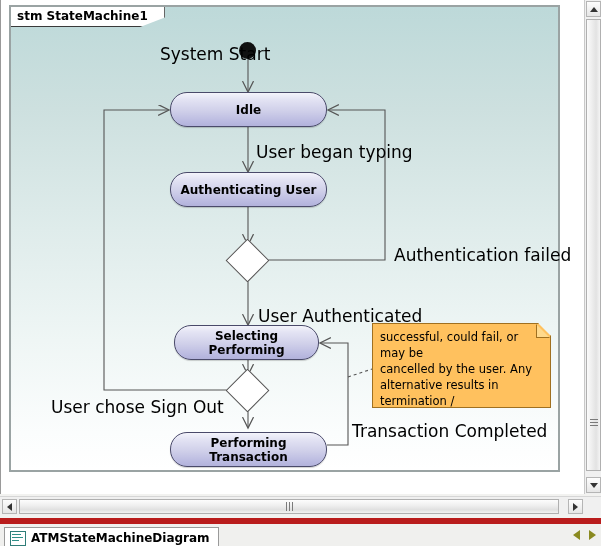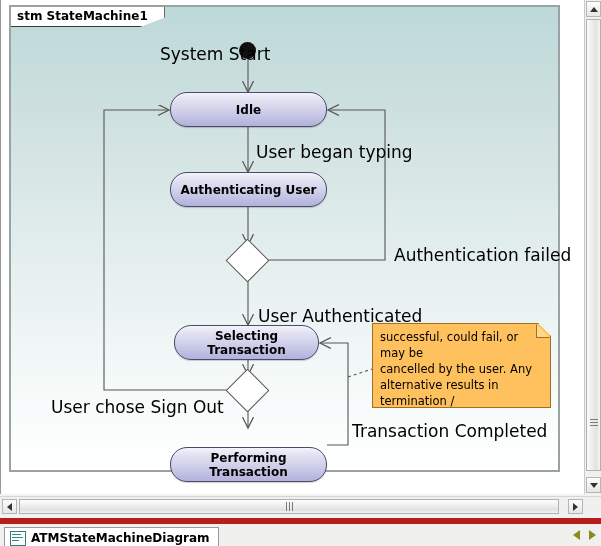--- a/index.html
+++ b/index.html
@@ -223,24 +223,24 @@
 
         <div class="state" style="left:159px;top:85px;width:157px;height:35px;">
           <span>Idle</span>
         </div>
 
         <div class="state" style="left:159px;top:165px;width:157px;height:35px;">
           <span>Authenticating User</span>
         </div>
 
         <div class="state" style="left:163px;top:318px;width:145px;height:35px;">
-          <span>Selecting Transaction</span>
-        </div>
-
-        <div class="state" style="left:159px;top:440px;width:157px;height:35px;">
+          <span>Selecting Performing</span>
+        </div>
+
+        <div class="state" style="left:159px;top:425px;width:157px;height:35px;">
           <span>Performing Transaction</span>
         </div>
 
         <div class="diamond" style="left:221px;top:238px;"></div>
         <div class="diamond" style="left:221px;top:368px;"></div>
 
         <div class="lbl" style="left:245px;top:135px;">User began typing</div>
         <div class="lbl" style="left:383px;top:230px;margin-top:8px;">Authentication failed</div>
         <div class="lbl" style="left:247px;top:283px;margin-top:16px;">User Authenticated</div>
         <div class="lbl" style="left:40px;top:390px;">User chose Sign Out</div>

